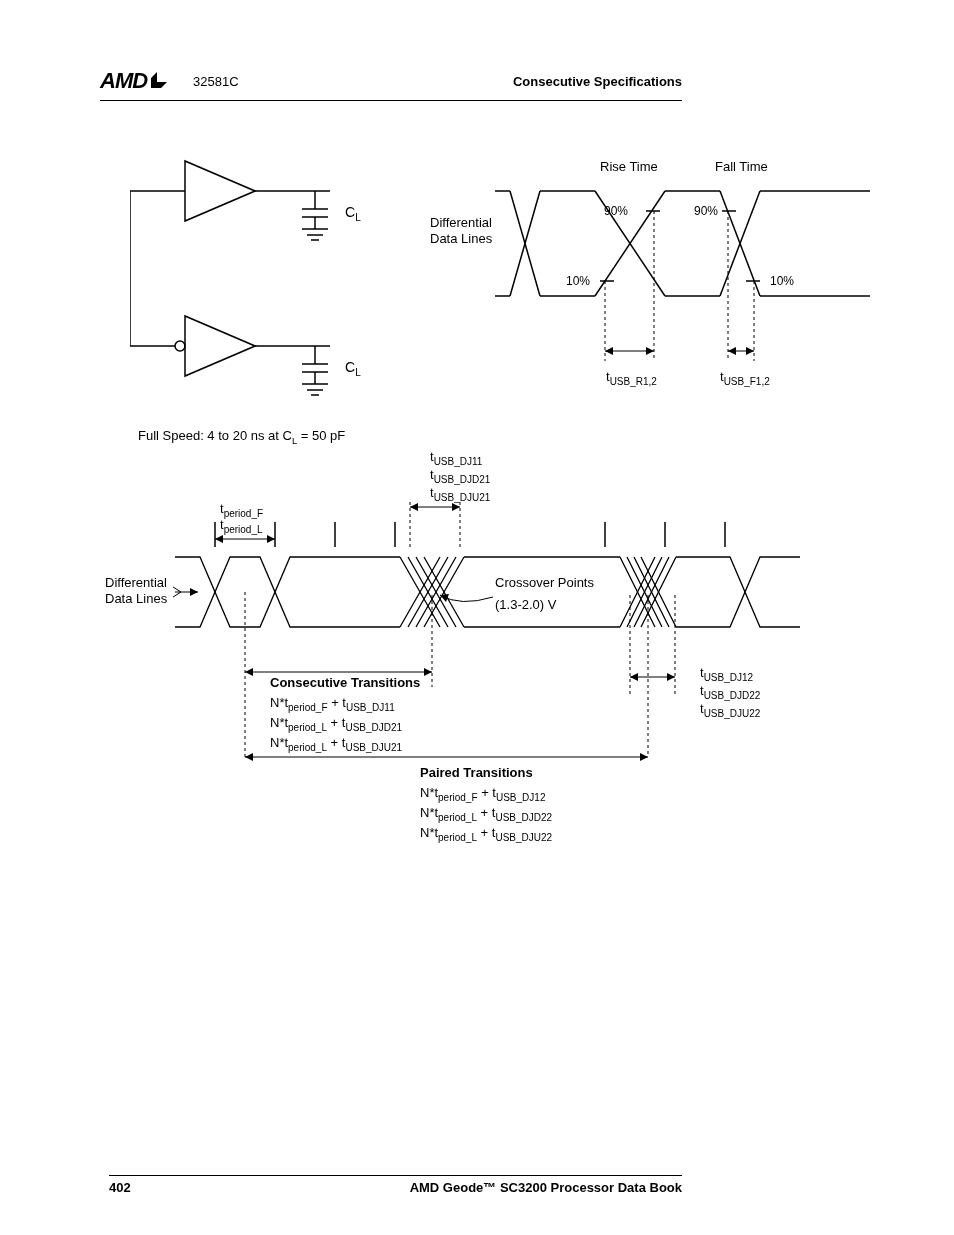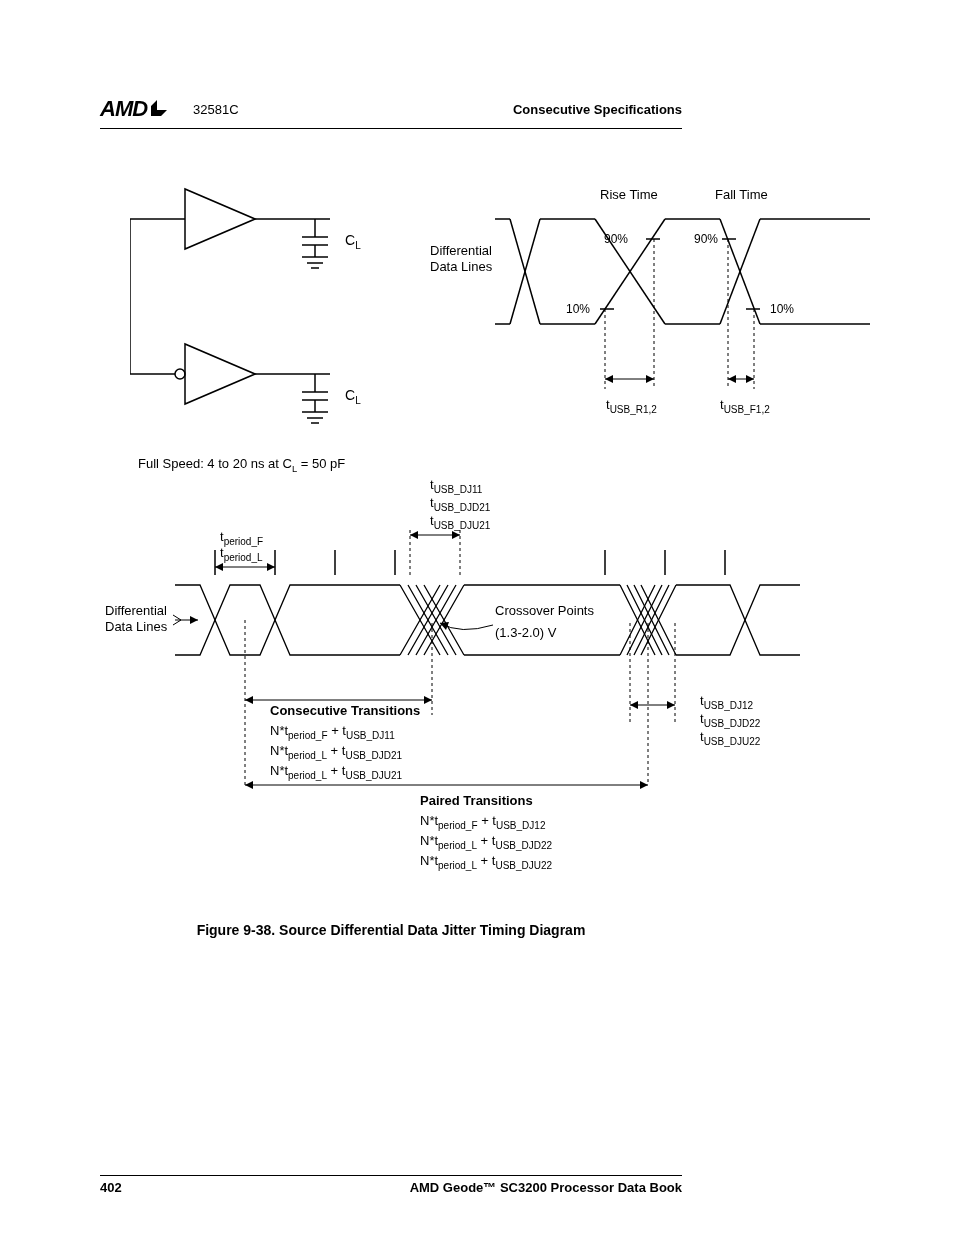--- a/index.html
+++ b/index.html
@@ -8,21 +8,21 @@
     font-family: Arial, Helvetica, sans-serif;
     font-size: 13px;
     background: #fff;
     color: #000;
   }
   .page {
     width: 762px;
     height: 1235px;
     position: relative;
     box-sizing: border-box;
-    padding: 96px 80px 40px 100px;
+    padding: 68px 80px 40px 100px;
   }
   .header {
     display: flex;
     align-items: center;
     justify-content: space-between;
     border-bottom: 1.5px solid #000;
     padding-bottom: 6px;
     margin-bottom: 50px;
   }
   .logo {
@@ -44,21 +44,21 @@
     margin: 18px 0 40px 0;
   }
   .notes-under {
     font-size: 13px;
     line-height: 1.25;
     margin: 14px 0 0 30px;
   }
   sub { font-size: 0.72em; vertical-align: sub; }
   .footer {
     position: absolute;
-    left: 100px;
+    left: 109px;
     right: 80px;
     bottom: 40px;
     border-top: 1.5px solid #000;
     padding-top: 4px;
     display: flex;
     justify-content: space-between;
     font-size: 13px;
   }
   .footer .pg { font-weight: bold; }
   .footer .book { font-weight: bold; }
@@ -252,21 +252,20 @@
 
       <line x1="145" y1="310" x2="548" y2="310" stroke="#000" stroke-width="1"></line>
       <polygon points="145,310 153,306 153,314" fill="#000"></polygon>
       <polygon points="548,310 540,306 540,314" fill="#000"></polygon>
       <text x="320" y="330" font-size="13" font-weight="bold">Paired Transitions</text>
       <text x="320" y="350" font-size="13"><tspan>N*t</tspan><tspan dy="4" font-size="10">period_F</tspan><tspan dy="-4"> + t</tspan><tspan dy="4" font-size="10">USB_DJ12</tspan></text>
       <text x="320" y="370" font-size="13"><tspan>N*t</tspan><tspan dy="4" font-size="10">period_L</tspan><tspan dy="-4"> + t</tspan><tspan dy="4" font-size="10">USB_DJD22</tspan></text>
       <text x="320" y="390" font-size="13"><tspan>N*t</tspan><tspan dy="4" font-size="10">period_L</tspan><tspan dy="-4"> + t</tspan><tspan dy="4" font-size="10">USB_DJU22</tspan></text>
     </svg>
 
-    <div class="fig-caption" style="margin-top:4px;">Figure 9-38.  Source Differential Data Jitter Timing Diagram</div>
   </div>
 
   <div class="footer">
     <span class="pg">402</span>
     <span class="book">AMD Geode™ SC3200 Processor Data Book</span>
   </div>
 
 </div>
 
 </body></html>

